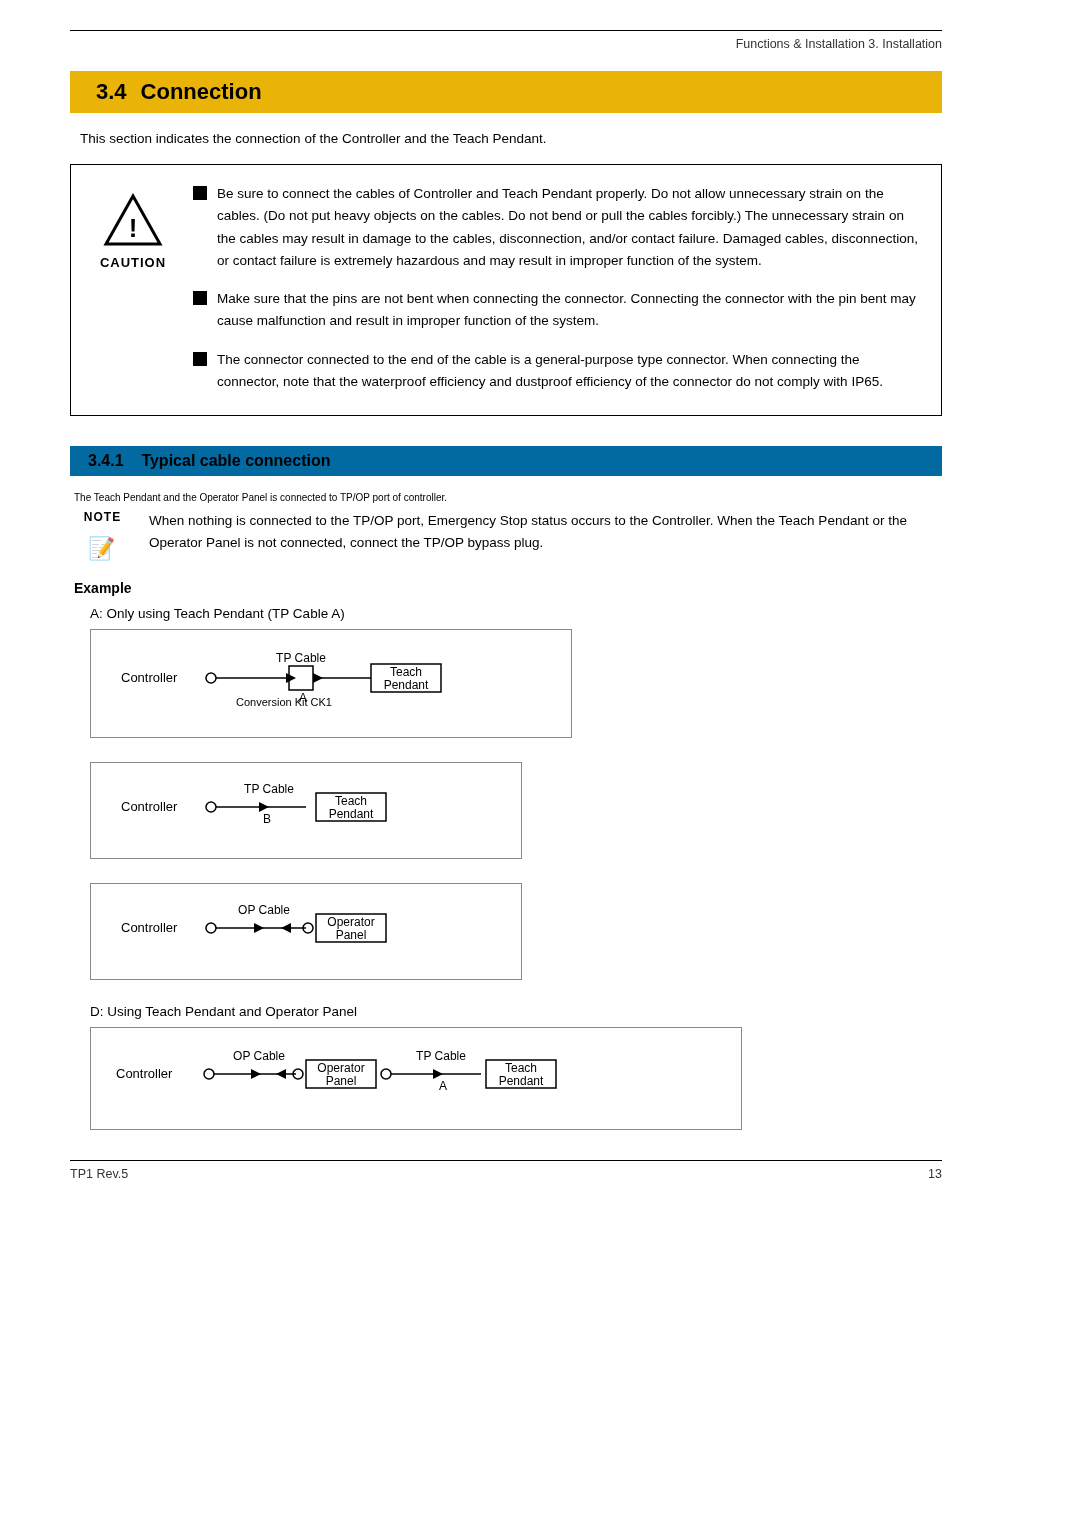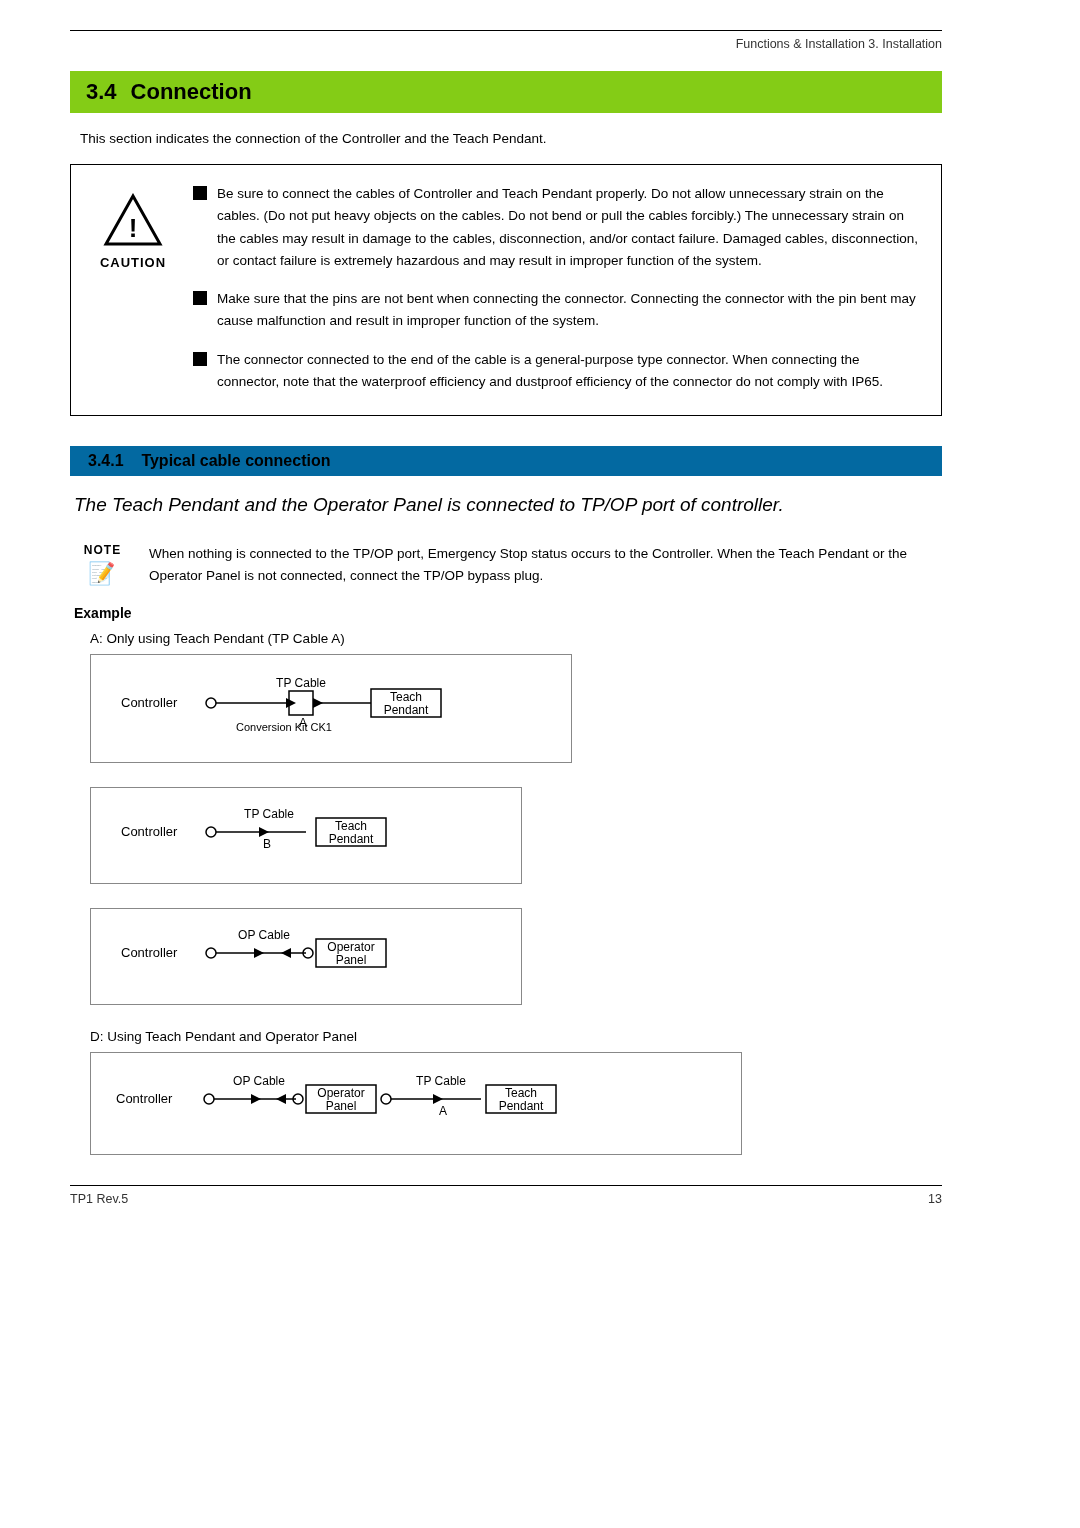--- a/index.html
+++ b/index.html
@@ -26,24 +26,24 @@
     }
 
     .header-text {
       text-align: right;
       font-size: 12.5px;
       color: #333;
       margin-bottom: 20px;
     }
 
     .section-title {
-      background: #84cc16;
+      background: #eab308;
       font-size: 22px;
       font-weight: bold;
-      padding: 8px 16px;
+      padding: 8px 26px;
       margin-bottom: 18px;
       display: flex;
       align-items: center;
     }
 
     .section-number {
       margin-right: 14px;
     }
 
     .intro-text {
@@ -116,25 +116,24 @@
 
     .subsection-title {
       background: #0369a1;
       font-size: 16px;
       font-weight: bold;
       padding: 6px 18px;
       margin-bottom: 14px;
     }
 
     .body-text {
-      font-size: 19px;
+      font-size: 10px;
       line-height: 1.6;
-      margin-bottom: 22px;
+      margin-bottom: 4px;
       padding-left: 4px;
-      font-style: italic;
     }
 
     .note-block {
       display: flex;
       flex-direction: row;
       align-items: flex-start;
       margin-bottom: 18px;
       gap: 14px;
     }
 
@@ -142,21 +141,21 @@
       display: flex;
       flex-direction: column;
       align-items: center;
       min-width: 65px;
     }
 
     .note-label {
       font-size: 12px;
       font-weight: bold;
       letter-spacing: 1px;
-      margin-bottom: 4px;
+      margin-bottom: 12px;
     }
 
     .note-icon {
       font-size: 22px;
       color: #444;
     }
 
     .note-text {
       font-size: 13.5px;
       line-height: 1.65;

